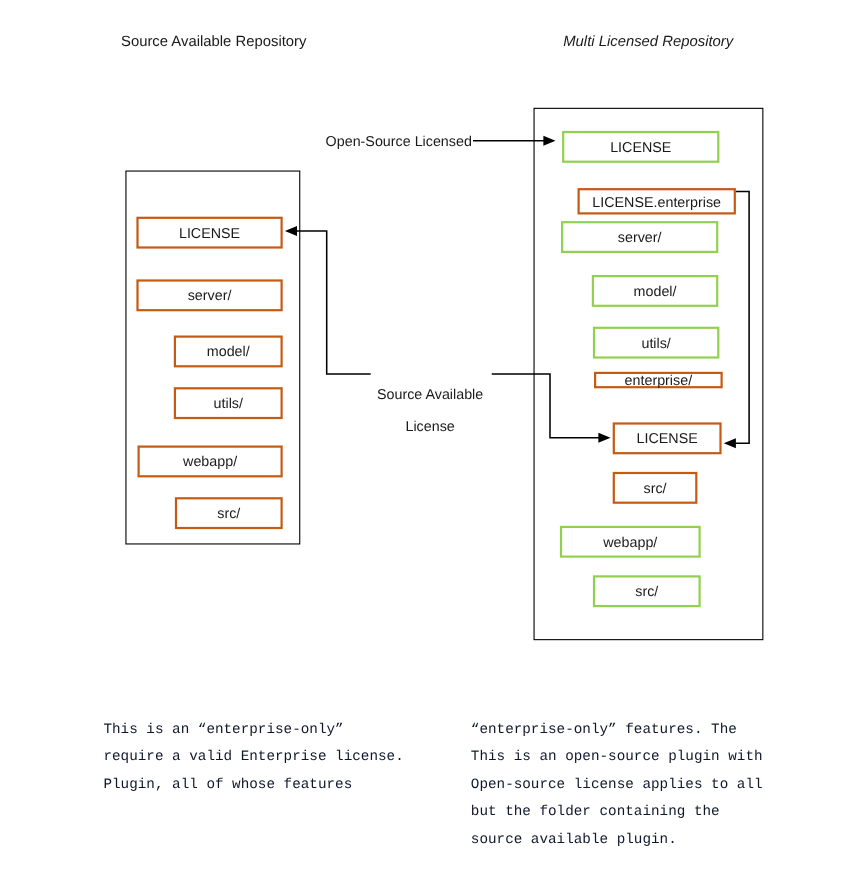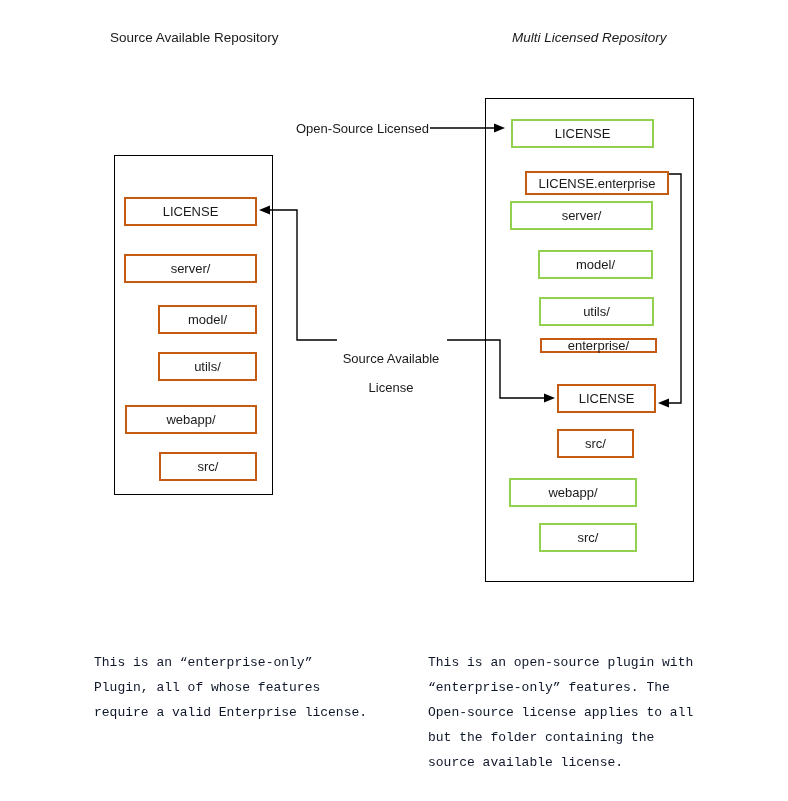--- a/index.html
+++ b/index.html
@@ -71,24 +71,24 @@
   <div class="box c-green" style="left:538px;top:250px;width:115px;height:29px;">model/</div>
   <div class="box c-green" style="left:539px;top:297px;width:115px;height:29px;">utils/</div>
   <div class="box c-orange" style="left:540px;top:338px;width:117px;height:15px;">enterprise/</div>
   <div class="box c-orange" style="left:557px;top:384px;width:99px;height:29px;">LICENSE</div>
   <div class="box c-orange" style="left:557px;top:429px;width:77px;height:29px;">src/</div>
   <div class="box c-green" style="left:509px;top:478px;width:128px;height:29px;">webapp/</div>
   <div class="box c-green" style="left:539px;top:523px;width:98px;height:29px;">src/</div>
 
   <div class="abs note" style="left:94px;top:650px;">
     <div>This is an “enterprise-only”</div>
+    <div>require a valid Enterprise license.</div>
     <div>Plugin, all of whose features</div>
-    <div>require a valid Enterprise license.</div>
   </div>
   <div class="abs note" style="left:428px;top:650px;">
+    <div>“enterprise-only” features. The</div>
     <div>This is an open-source plugin with</div>
-    <div>“enterprise-only” features. The</div>
     <div>Open-source license applies to all</div>
     <div>but the folder containing the</div>
-    <div>source available license.</div>
+    <div>source available plugin.</div>
   </div>
 
 </div>
 
 </body></html>

